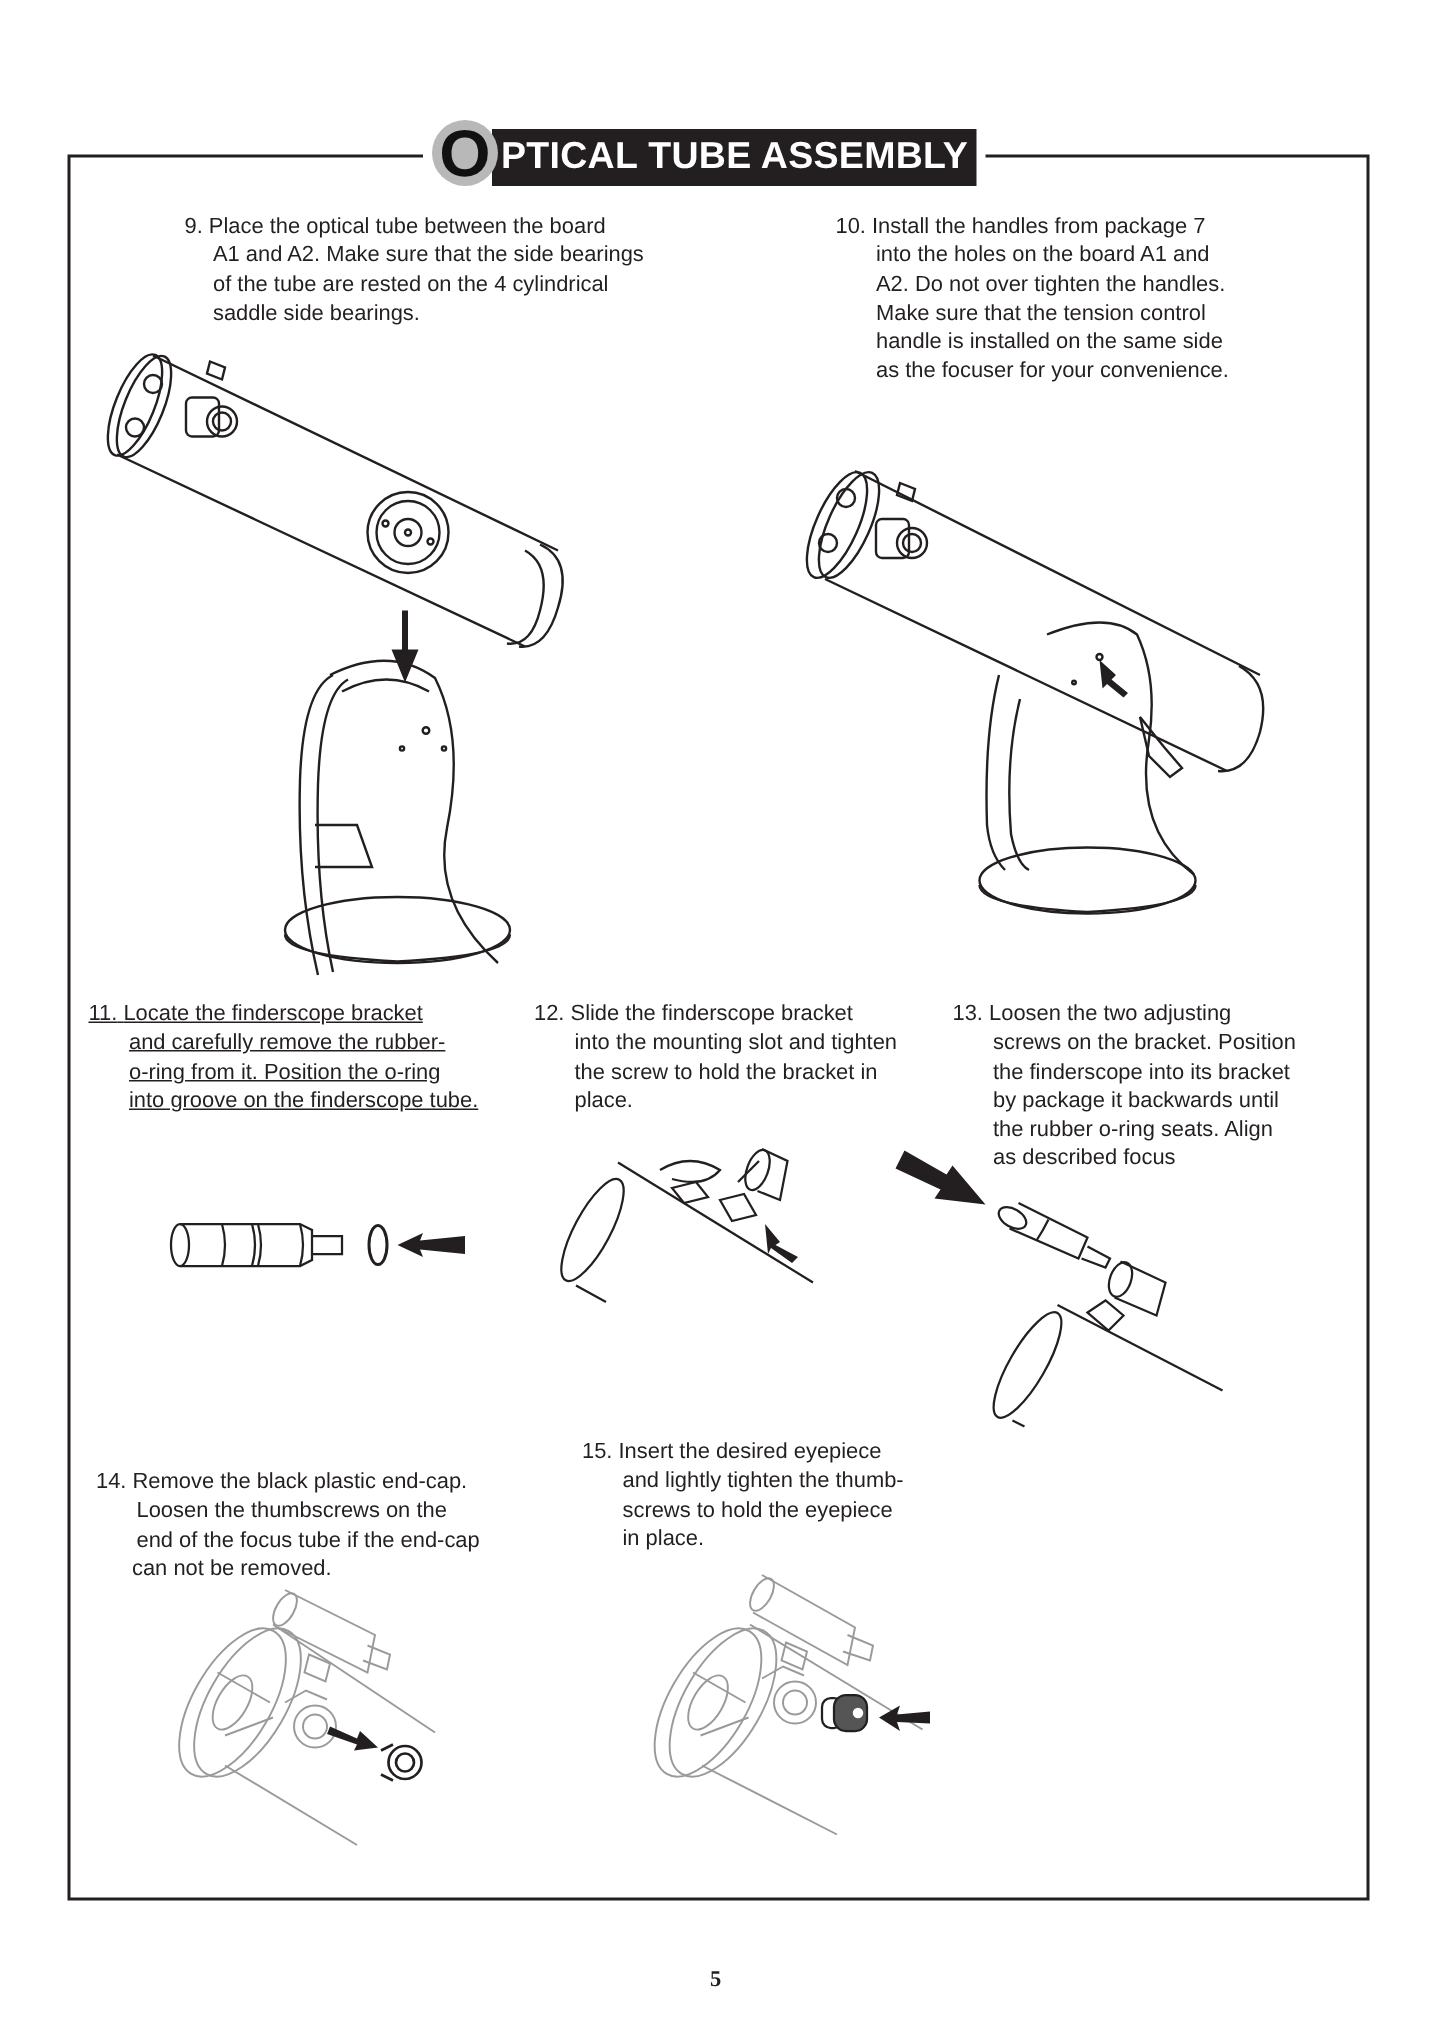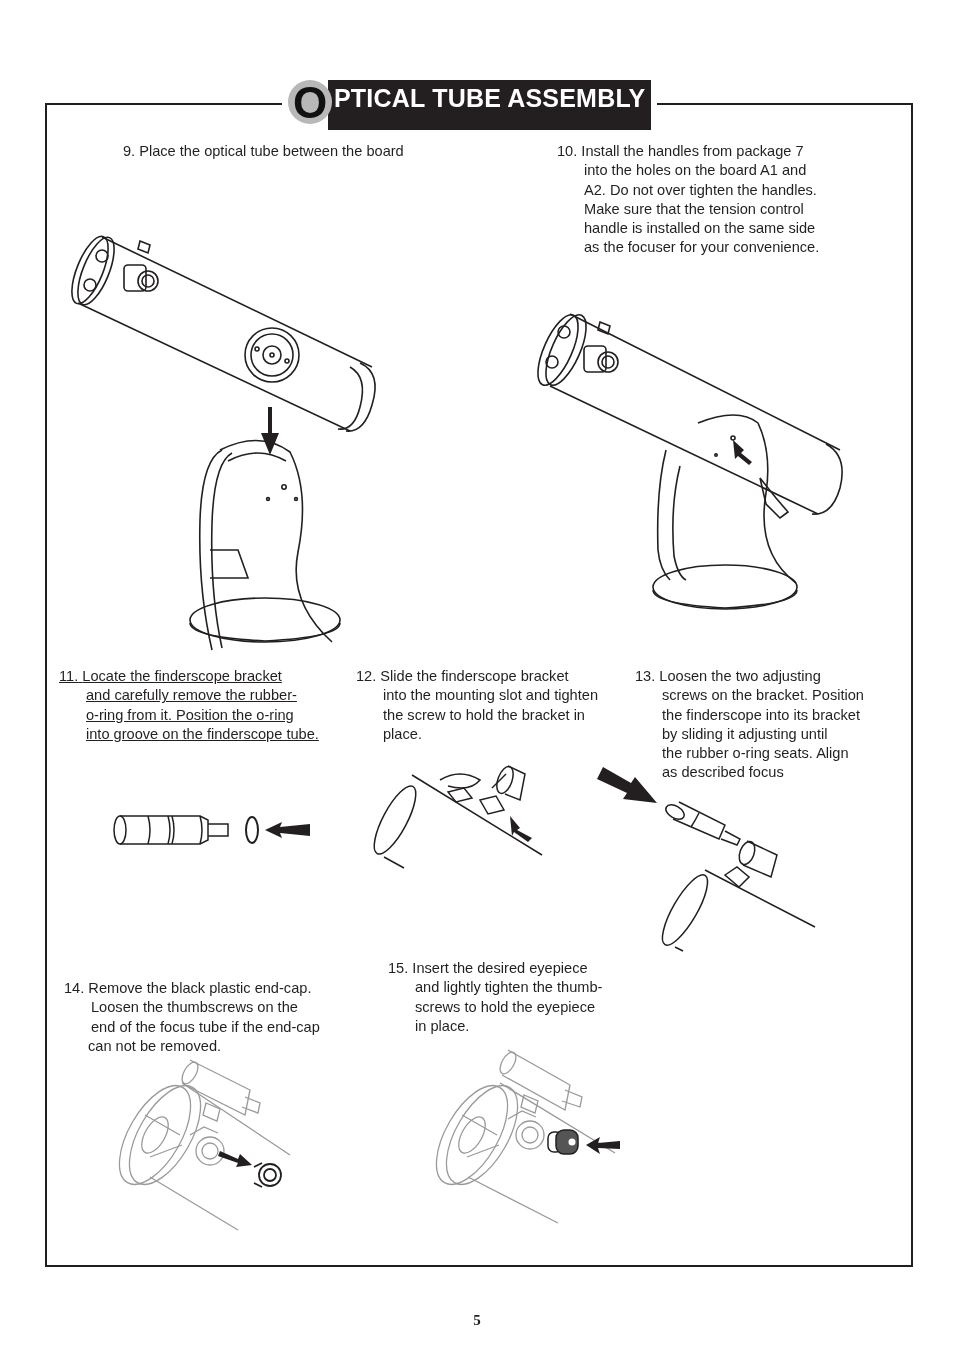--- a/index.html
+++ b/index.html
@@ -6,21 +6,21 @@
   body { width: 954px; height: 1350px; position: relative; overflow: hidden;
          font-family: "Liberation Sans", sans-serif; color: #231f20; }
   .frame { position: absolute; left: 45px; top: 103px; width: 864px; height: 1160px;
            border: 2px solid #231f20; box-sizing: content-box; }
   .title-wrap { position: absolute; left: 282px; top: 80px; height: 44px; background: #fff;
                 padding: 0 6px; display: flex; align-items: center; }
   .title-circle { width: 44px; height: 44px; border-radius: 50%; background: #b8b8b8;
                   position: relative; z-index: 2; display: flex; align-items: center; justify-content: center; }
   .title-letter { font-weight: bold; font-size: 44px; color: #111; line-height: 44px; margin-top: 1px; }
   .title-bar { background: #231f20; color: #fff; font-weight: bold; font-size: 25px;
-               height: 50px; line-height: 36px; padding: 0 6px 0 6px; margin-left: -4px; margin-top: 6px;
+               height: 38px; line-height: 36px; padding: 0 6px 0 6px; margin-left: -4px; margin-top: 6px;
                position: relative; z-index: 1; letter-spacing: 0.2px; }
   .step { position: absolute; font-size: 14.6px; line-height: 19.3px; color: #231f20; }
   .step .line { display: block; white-space: nowrap; }
   .ind { padding-left: 19px; }
   .ind2 { padding-left: 27px; }
   svg.ill { position: absolute; overflow: visible; }
   .page-num { position: absolute; left: 0; width: 954px; top: 1312px; text-align: center;
               font-family: "Liberation Serif", serif; font-weight: bold; font-size: 15px; }
 </style>
 </head>
@@ -30,20 +30,23 @@
 
 <div class="title-wrap">
   <div class="title-circle">
     <span class="title-letter">O</span>
   </div>
   <div class="title-bar">PTICAL TUBE ASSEMBLY</div>
 </div>
 
 <div class="step" style="left:123px; top:142px;">
   <span class="line"><span>9.</span> <span>Place the optical tube between the board</span></span>
+  <span class="line ind">A1 and A2. Make sure that the side bearings</span>
+  <span class="line ind">of the tube are rested on the 4 cylindrical</span>
+  <span class="line ind">saddle side bearings.</span>
 </div>
 
 <div class="step" style="left:557px; top:142px;">
   <span class="line"><span>10.</span> <span>Install the handles from package 7</span></span>
   <span class="line ind2">into the holes on the board A1 and</span>
   <span class="line ind2">A2. Do not over tighten the handles.</span>
   <span class="line ind2">Make sure that the tension control</span>
   <span class="line ind2">handle is installed on the same side</span>
   <span class="line ind2">as the focuser for your convenience.</span>
 </div>
@@ -121,21 +124,21 @@
   <span class="line"><span>12.</span> <span>Slide the finderscope bracket</span></span>
   <span class="line ind2">into the mounting slot and tighten</span>
   <span class="line ind2">the screw to hold the bracket in</span>
   <span class="line ind2">place.</span>
 </div>
 
 <div class="step" style="left:635px; top:667px;">
   <span class="line"><span>13.</span> <span>Loosen the two adjusting</span></span>
   <span class="line ind2">screws on the bracket. Position</span>
   <span class="line ind2">the finderscope into its bracket</span>
-  <span class="line ind2">by sliding it adjusting until</span>
+  <span class="line ind2">by package it backwards until</span>
   <span class="line ind2">the rubber o-ring seats. Align</span>
   <span class="line ind2">as described focus</span>
 </div>
 
 <svg class="ill" style="left:100px; top:800px;" width="230" height="60" viewBox="0 0 230 60">
   <g fill="none" stroke="#231f20" stroke-width="1.5">
     <path d="M20 16 L100 16 L108 20 L108 40 L100 44 L20 44"></path>
     <ellipse cx="20" cy="30" rx="6" ry="14"></ellipse>
     <path d="M48 16 q4 14 0 28 M68 16 q4 14 0 28 M72 16 q4 14 0 28 M100 16 q4 14 0 28"></path>
     <path d="M108 24 L128 24 L128 36 L108 36"></path>

